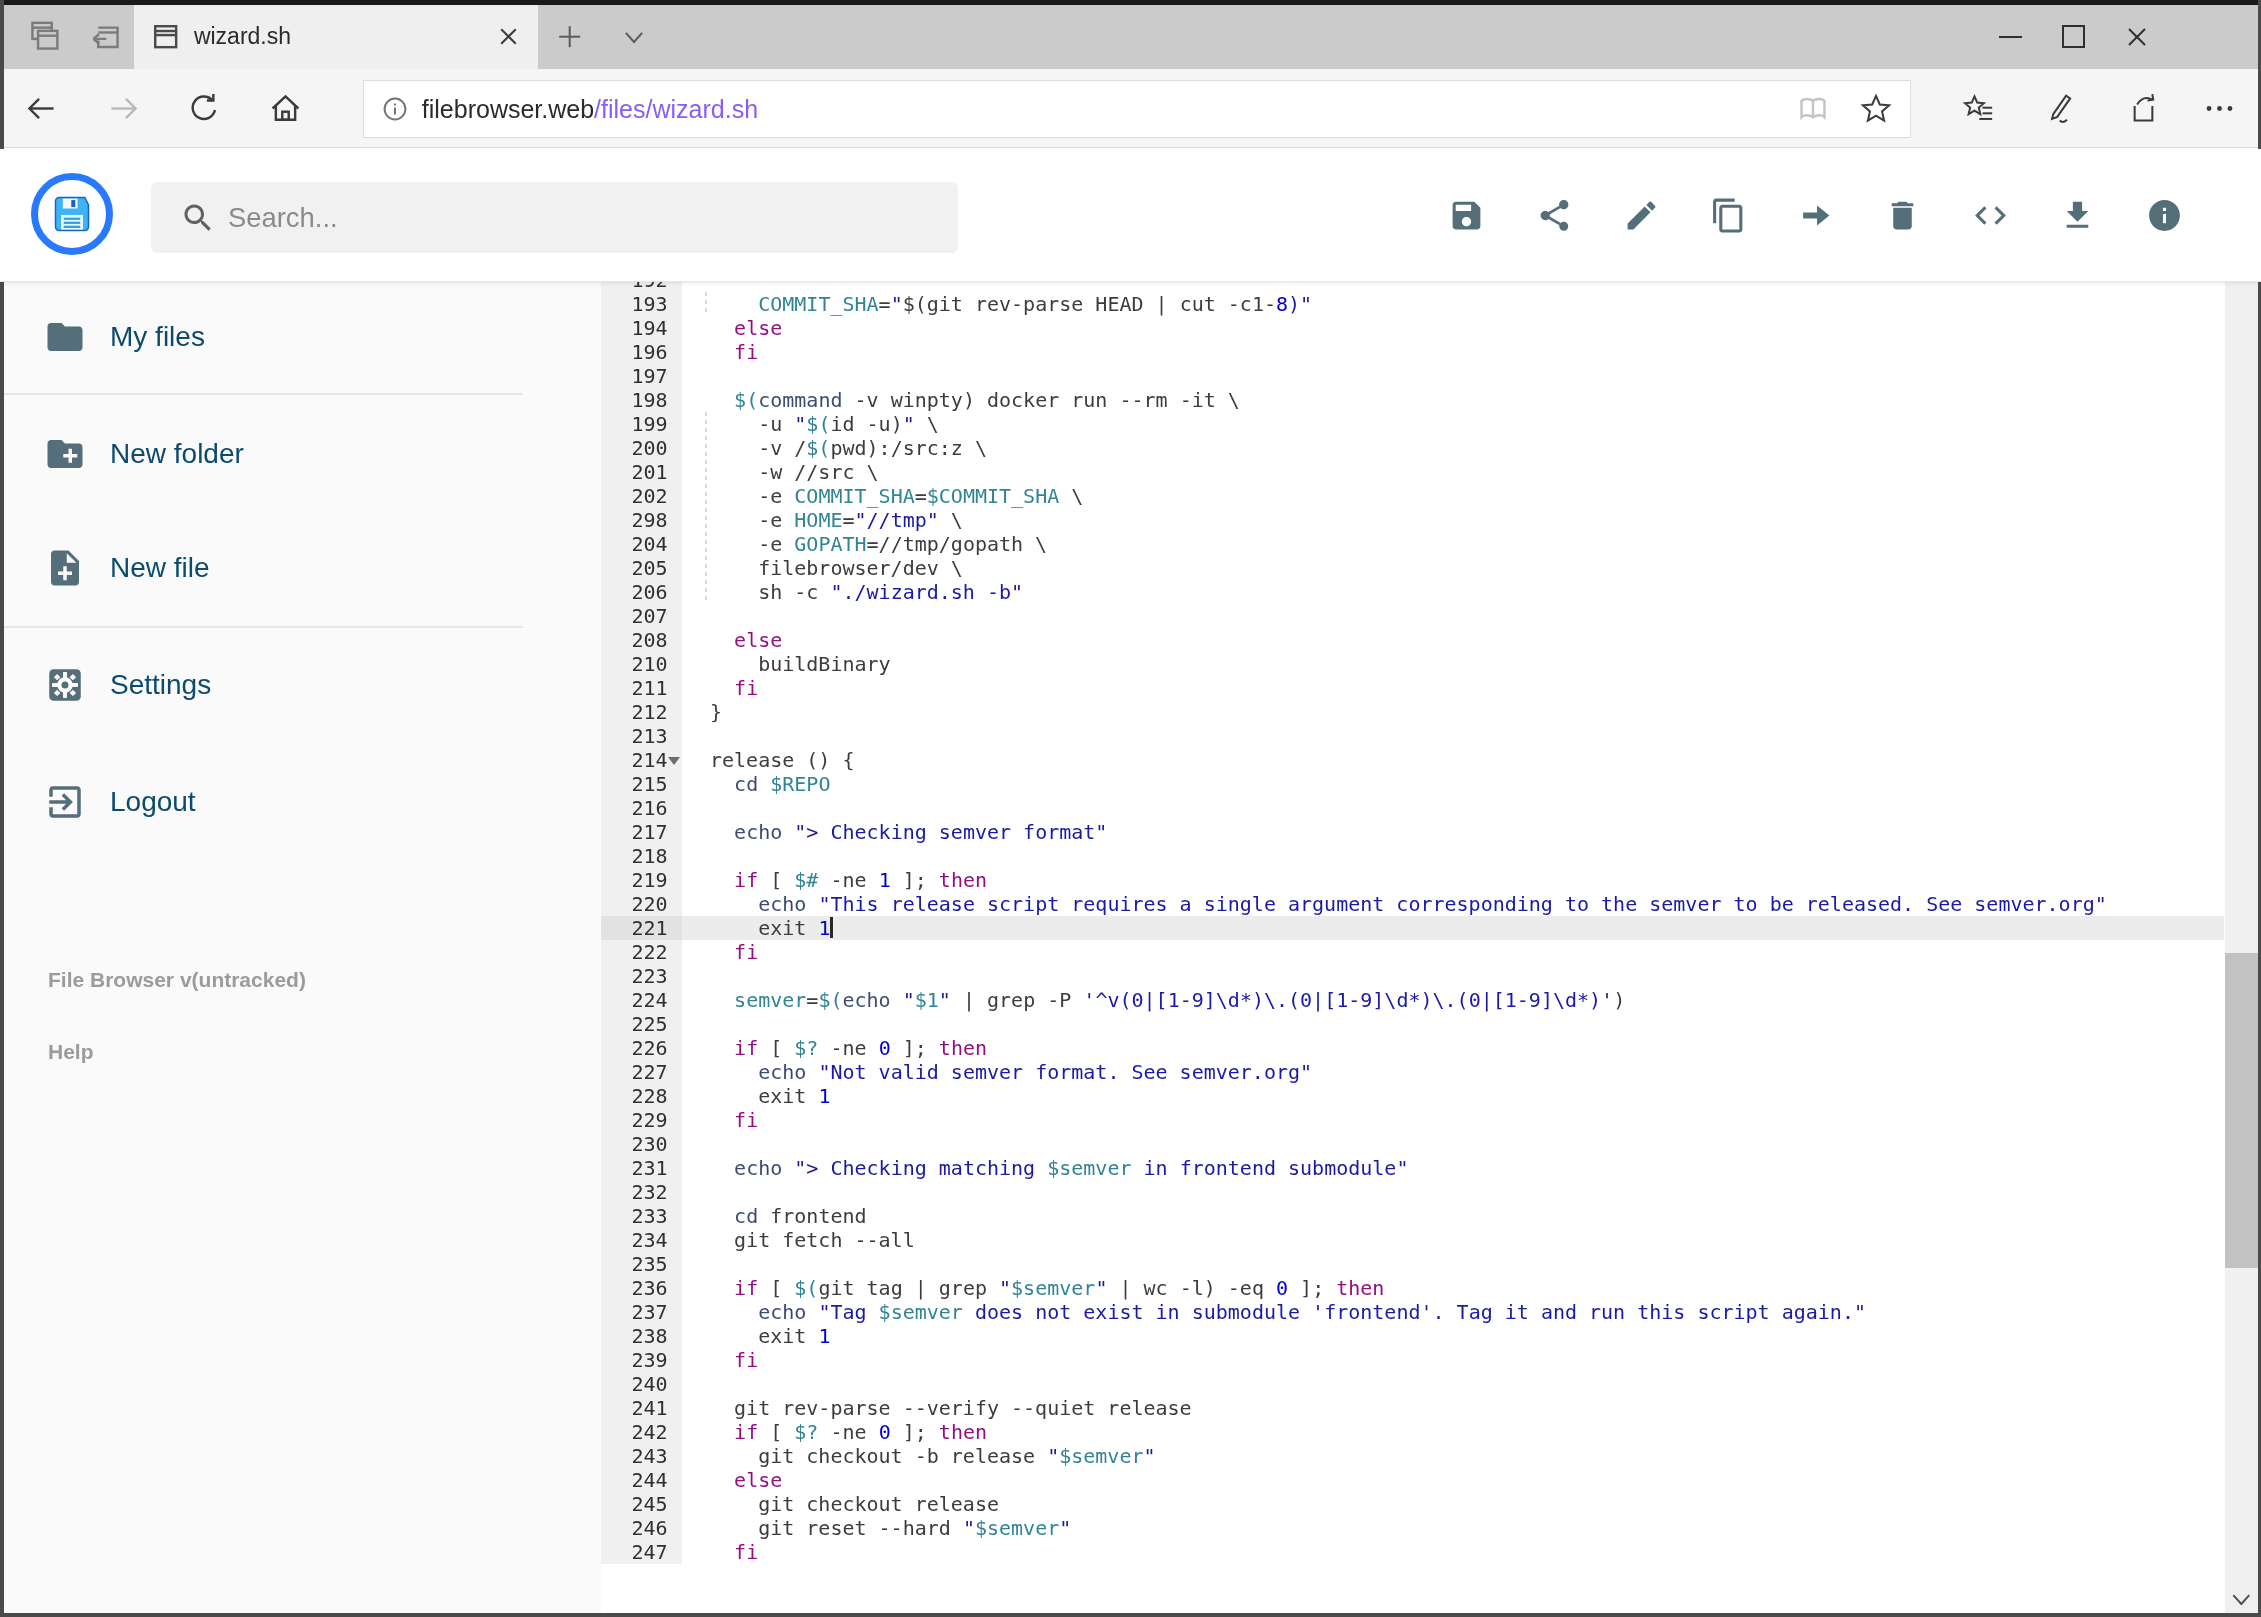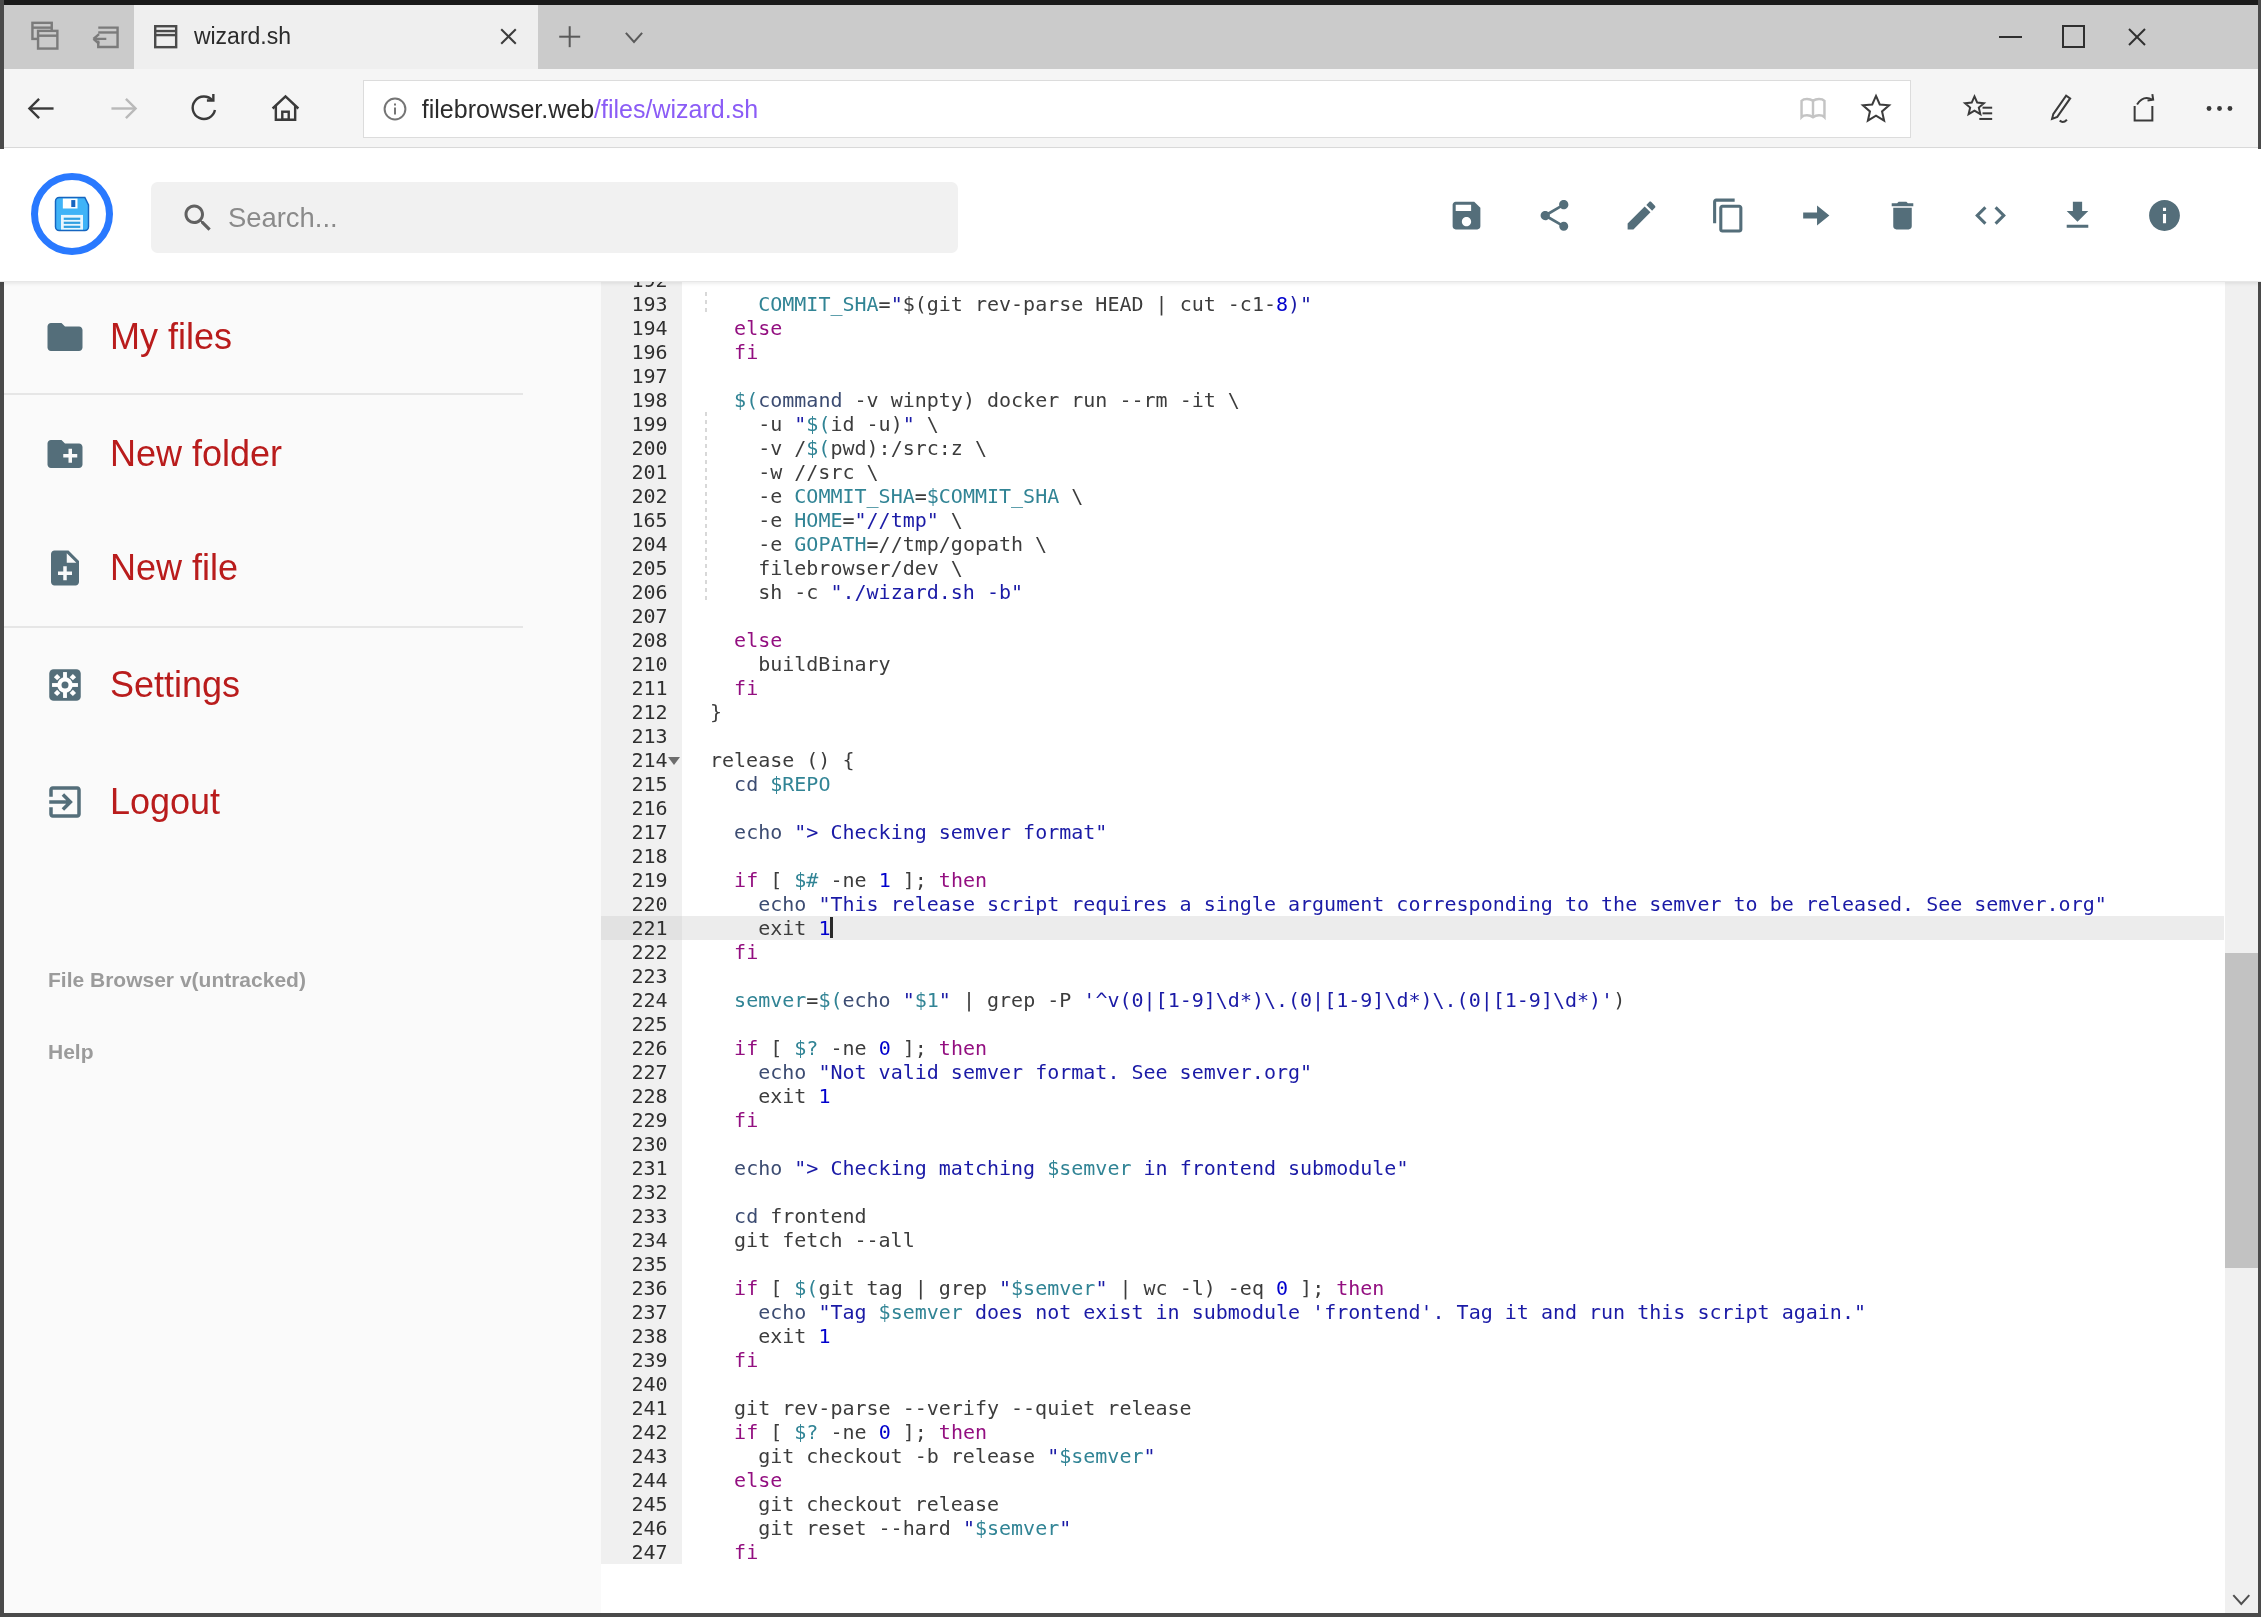--- a/index.html
+++ b/index.html
@@ -38,21 +38,21 @@
     display:flex;align-items:center;}
   .searchbox input{flex:1;border:none;outline:none;background:transparent;
     font-size:27.4px;color:#555;font-family:"Liberation Sans",sans-serif;}
   .searchbox input::placeholder{color:#8a8a8a;opacity:1;}
   .action-btn{top:149px;width:81px;height:132px;display:flex;align-items:center;justify-content:center;}
 
   
   .sidebar{left:0;top:281px;width:601px;height:1334px;background:#fafafa;}
   .side-item{position:absolute;left:0;width:601px;height:73px;display:flex;align-items:center;cursor:pointer;}
   .side-item .ic{margin-left:44px;width:42px;height:42px;}
-  .side-item .lbl{margin-left:24px;font-size:36px;color:#b91c1c;}
+  .side-item .lbl{margin-left:24px;font-size:28px;color:#0c4a6e;}
   .side-div{position:absolute;left:0;width:523px;height:1.6px;background:#e6e6e6;}
   .side-foot{position:absolute;left:48px;font-size:21px;color:#9b9b9b;line-height:37px;font-weight:bold;}
 
   
   .editor{left:601px;top:281px;width:1623px;height:1334px;background:#ffffff;overflow:hidden;}
   .scroller{margin-top:-13px;}
   .row{display:flex;height:24px;}
   .gut{flex:0 0 81px;width:81px;background:#f0f0f0;box-sizing:border-box;padding-right:14.5px;
     text-align:right;font-family:"DejaVu Sans Mono",monospace;font-size:20px;line-height:24px;
     color:#2f2f2f;position:relative;}
@@ -436,21 +436,21 @@
       </div>
       <div class="row gd">
         <div class="gut">201</div>
         <div class="code"><span class="tk-d">    -w //src \</span></div>
       </div>
       <div class="row gd">
         <div class="gut">202</div>
         <div class="code"><span class="tk-d">    -e </span><span class="tk-v">COMMIT_SHA</span><span class="tk-d">=</span><span class="tk-v">$COMMIT_SHA</span><span class="tk-d"> \</span></div>
       </div>
       <div class="row gd">
-        <div class="gut">165</div>
+        <div class="gut">298</div>
         <div class="code"><span class="tk-d">    -e </span><span class="tk-v">HOME</span><span class="tk-d">=</span><span class="tk-s">"//tmp"</span><span class="tk-d"> \</span></div>
       </div>
       <div class="row gd">
         <div class="gut">204</div>
         <div class="code"><span class="tk-d">    -e </span><span class="tk-v">GOPATH</span><span class="tk-d">=//tmp/gopath \</span></div>
       </div>
       <div class="row gd">
         <div class="gut">205</div>
         <div class="code"><span class="tk-d">    filebrowser/dev \</span></div>
       </div>

